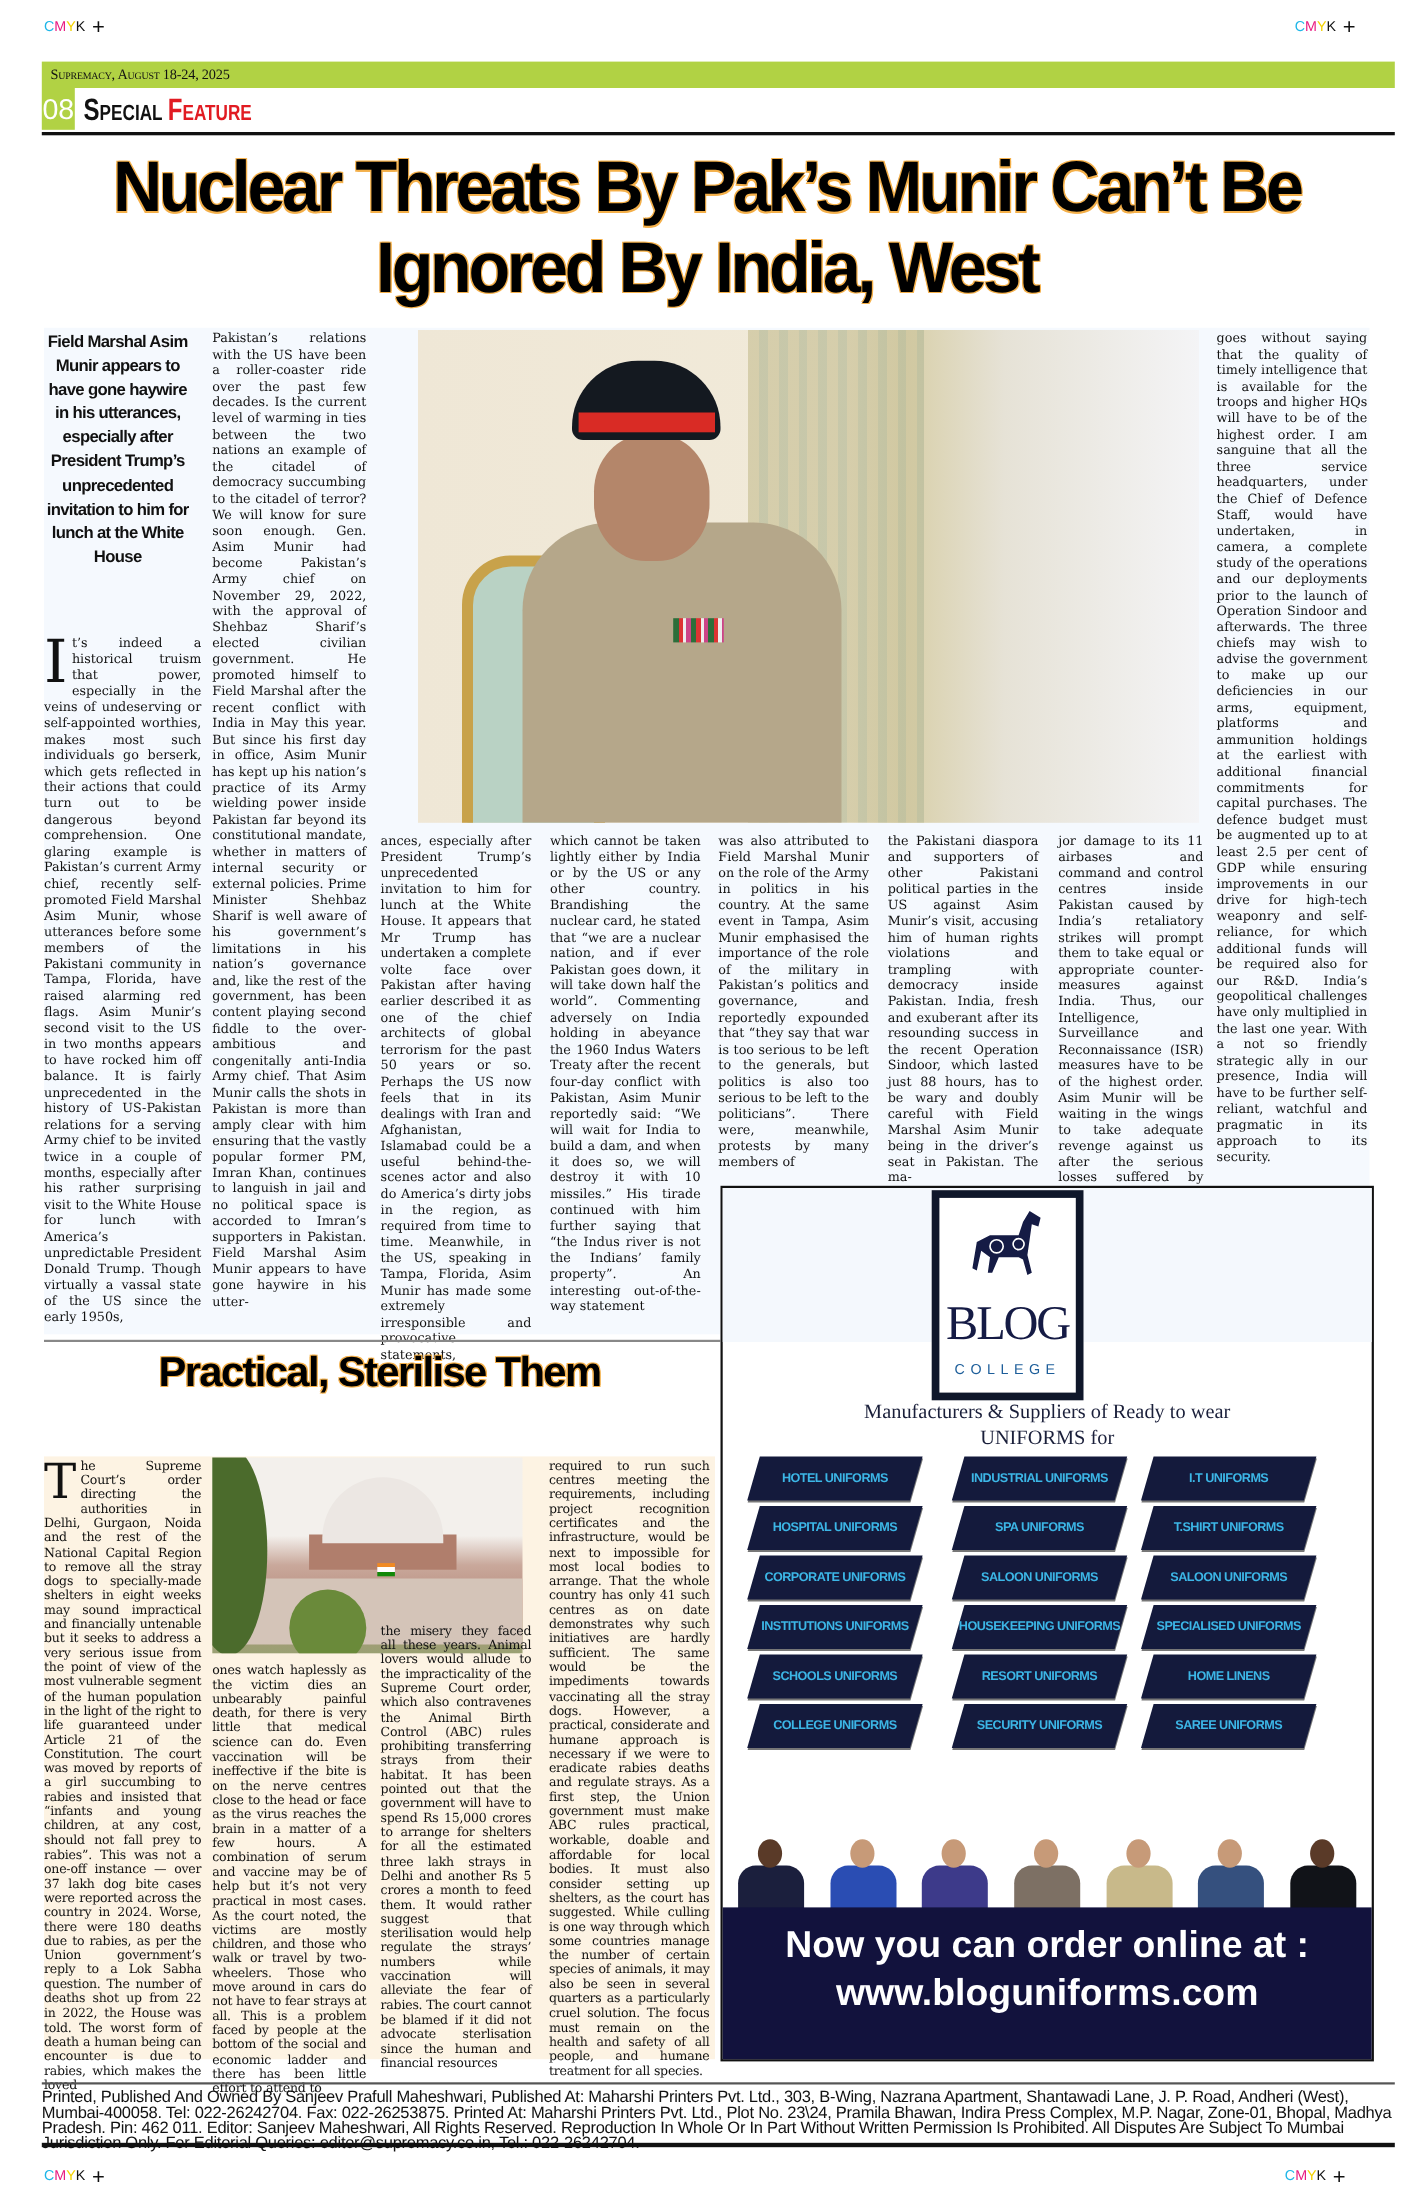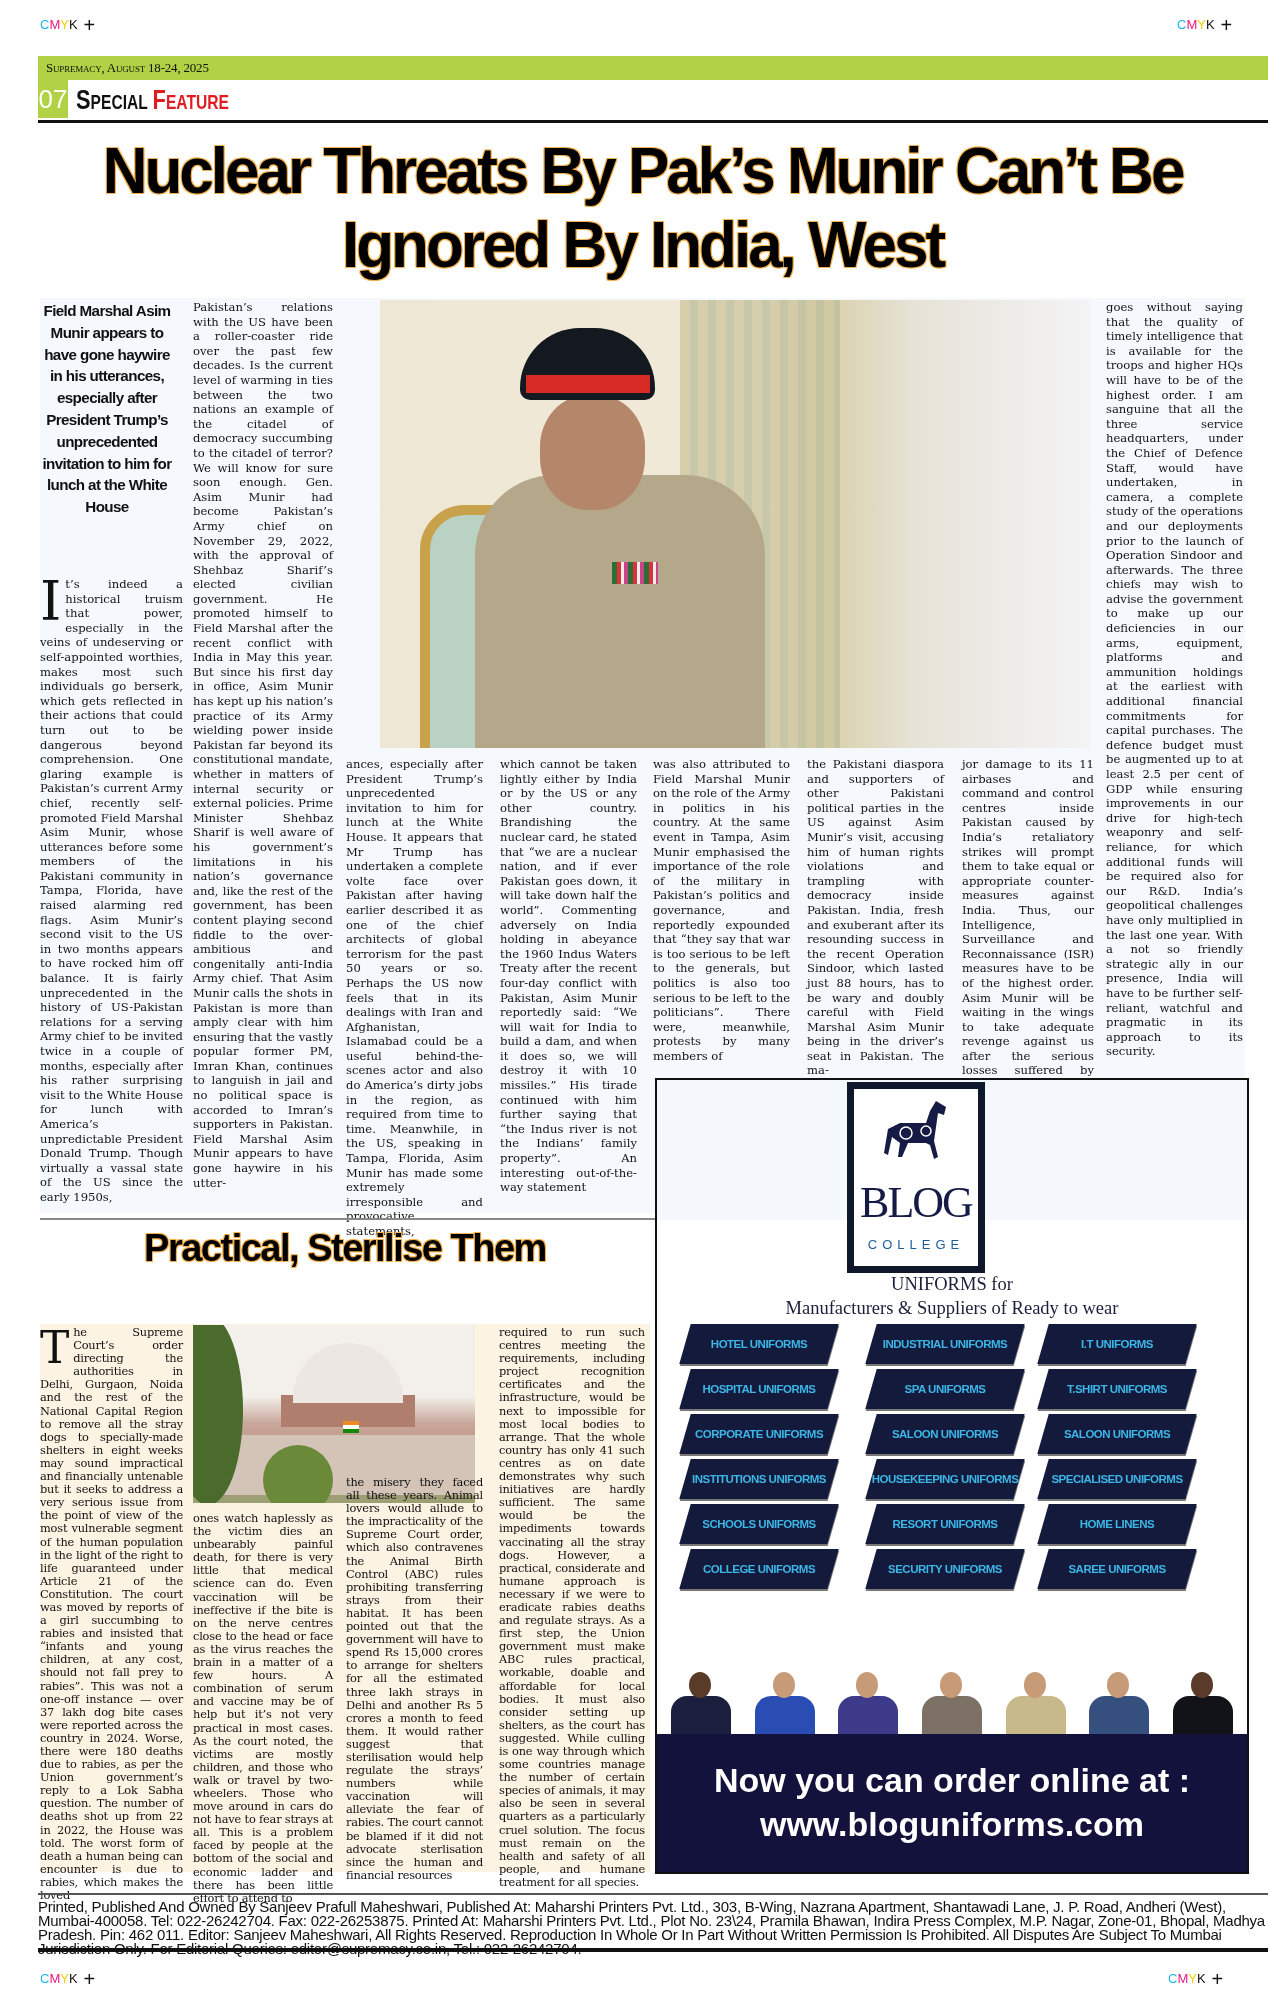--- a/index.html
+++ b/index.html
@@ -36,21 +36,21 @@
   .logo-blog{position:absolute;left:0;width:100%;top:92px;font-family:"Liberation Serif",serif;font-size:44px;color:#151b45;letter-spacing:-2px;line-height:44px;}
   .logo-uni{position:absolute;left:0;width:100%;top:148px;font-family:"Liberation Sans",sans-serif;font-size:13px;color:#1d5e9a;letter-spacing:5px;}
   .ad-tag{position:absolute;left:0;width:100%;top:192px;text-align:center;font-family:"Liberation Serif",serif;font-size:18.5px;line-height:24px;color:#1a1f3a;}
   .grid{position:absolute;left:6px;top:244px;width:578px;}
   .tag{position:absolute;width:130px;height:40px;background:#141a3c;transform:skewX(-16deg);box-shadow:1px 2px 0 #777;}
   .tag span{display:block;transform:skewX(16deg);color:#3cb6e6;font-family:"Liberation Sans",sans-serif;font-weight:bold;font-size:11.5px;line-height:40px;text-align:center;letter-spacing:-.5px;}
   .people{position:absolute;left:2px;top:590px;width:586px;height:110px;display:flex;justify-content:space-around;align-items:flex-end;}
   .person{width:68px;height:108px;position:relative;}
   .person .h{position:absolute;left:22px;top:0;width:22px;height:26px;border-radius:50%;background:#c79a78;}
   .person .t{position:absolute;left:4px;top:24px;width:60px;height:84px;border-radius:16px 16px 0 0;}
-  .ad-banner{position:absolute;left:0;bottom:0;width:100%;height:138px;background:#12123d;color:#fff;text-align:center;font-family:"Liberation Sans",sans-serif;font-weight:bold;font-size:34px;line-height:44px;padding-top:24px;box-sizing:border-box;}
+  .ad-banner{position:absolute;left:0;bottom:0;width:100%;height:138px;background:#12123d;color:#fff;text-align:center;font-family:"Liberation Sans",sans-serif;font-weight:bold;font-size:34px;line-height:44px;padding-top:12px;box-sizing:border-box;}
   .head2{left:40px;top:1226px;width:610px;text-align:center;font-family:"Liberation Sans",sans-serif;font-weight:bold;font-size:38px;line-height:44px;letter-spacing:-1.5px;color:#000;text-shadow:1px 1px 0 #f4b04a,-1px -1px 0 #f4b04a,1px -1px 0 #f4b04a,-1px 1px 0 #f4b04a;}
   .cream{background:#fdf3e3;}
   .col2{font-size:11.4px;line-height:13.1px;text-align:justify;letter-spacing:-.2px;}
   .col2 p{margin:0;}
   .court{left:193px;top:1325px;width:282px;height:178px;background:linear-gradient(180deg,#f3f0ec 0%,#f3f0ec 40%,#c9a89b 55%,#b78c7d 75%,#9aa173 100%);overflow:hidden;}
   .court .dome{position:absolute;left:100px;top:18px;width:110px;height:60px;border-radius:55px 55px 0 0;background:#ece7e3;}
   .court .drum{position:absolute;left:88px;top:70px;width:134px;height:32px;background:#b07e6c;}
   .court .wing{position:absolute;left:0;top:110px;width:282px;height:60px;background:#d4c4b8;}
   .court .tree{position:absolute;border-radius:50%;background:#4b6b2c;}
   .court .flag{position:absolute;left:150px;top:96px;width:16px;height:12px;background:linear-gradient(#f08a24 0 33%,#fff 33% 66%,#138808 66%);}
@@ -65,21 +65,21 @@
 <div class="abs cmyk" style="left:40px;top:14px;">
   <span class="c">C</span><span class="m">M</span><span class="y">Y</span><span class="k">K</span><span class="plus">+</span>
 </div>
 <div class="abs cmyk" style="left:1177px;top:14px;">
   <span class="c">C</span><span class="m">M</span><span class="y">Y</span><span class="k">K</span><span class="plus">+</span>
 </div>
 
 <div class="abs topbar">
   <span>Supremacy, August 18-24, 2025</span>
 </div>
-<div class="abs pagenum">07</div>
+<div class="abs pagenum">08</div>
 <div class="abs section">
   <span class="s1">Special</span>
   <span class="s2">Feature</span>
 </div>
 <div class="abs rule1"></div>
 
 <div class="abs headline">
   <div>Nuclear Threats By Pak’s Munir Can’t Be</div>
   <div>Ignored By India, West</div>
 </div>
@@ -160,22 +160,22 @@
   <div class="logo-box">
     <svg class="horse" viewBox="0 0 80 80">
       <path d="M60 4 L70 10 L68 18 L62 16 L60 30 L58 44 L62 60 L58 62 L54 48 L50 46 L32 46 L26 60 L22 60 L24 46 L16 40 L12 58 L8 56 L12 32 L24 26 L50 26 L54 14 Z" fill="#151b45"></path>
       <circle cx="30" cy="36" r="6" fill="none" stroke="#fff" stroke-width="1.5"></circle>
       <circle cx="50" cy="34" r="5" fill="none" stroke="#fff" stroke-width="1.5"></circle>
     </svg>
     <div class="logo-blog">BLOG</div>
     <div class="logo-uni">COLLEGE</div>
   </div>
   <div class="ad-tag">
+    <div>Manufacturers &amp; Suppliers of  Ready to wear</div>
     <div>UNIFORMS for</div>
-    <div>Manufacturers &amp; Suppliers of  Ready to wear</div>
   </div>
   <div class="grid" id="ad-grid">
       <div class="tag" style="left: 22px; top: 0px; width: 148px;">
         <span>HOTEL UNIFORMS</span>
       </div>
       <div class="tag" style="left: 208px; top: 0px; width: 148px;">
         <span>INDUSTRIAL UNIFORMS</span>
       </div>
       <div class="tag" style="left: 380px; top: 0px; width: 148px;">
         <span>I.T  UNIFORMS</span>

